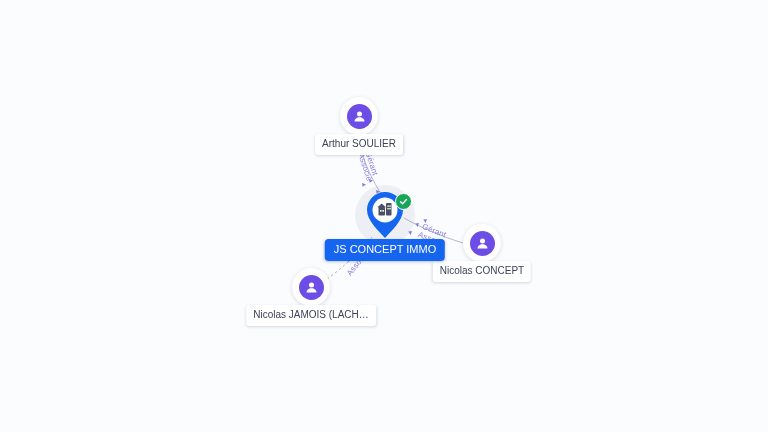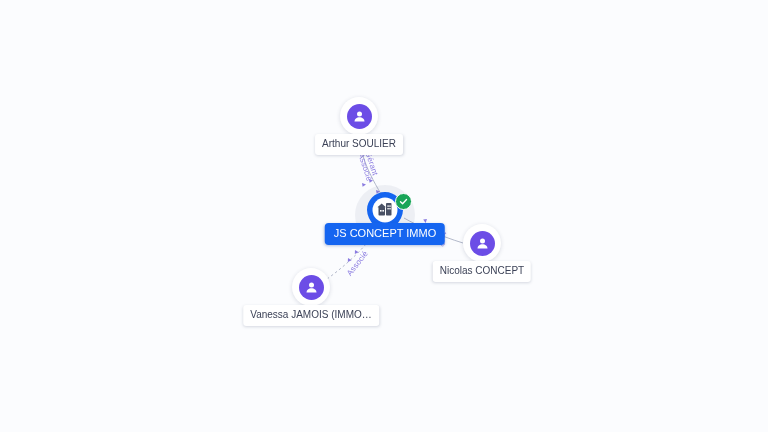--- a/index.html
+++ b/index.html
@@ -109,21 +109,21 @@
     border: 1.5px solid #ffffff;
     display: flex;
     align-items: center;
     justify-content: center;
   }
   .company-badge svg { display: block; }
 
   .company-label {
     position: absolute;
     transform: translateX(-50%);
-    top: 8px;
+    top: 24px;
     white-space: nowrap;
     background: #1565f0;
     color: #ffffff;
     font-size: 11px;
     line-height: 1;
     padding: 5px 9px 6px 9px;
     border-radius: 4px;
     box-shadow: 0 1px 3px rgba(20, 60, 150, 0.30);
   }
 
@@ -203,21 +203,21 @@
 
   <div class="person-node" style="left:311px; top:287px;">
     <div class="avatar">
       <div class="avatar-inner">
         <svg width="15" height="15" viewBox="0 0 24 24" fill="#ffffff">
           <circle cx="12" cy="8" r="4"></circle>
           <path d="M4 20c0-4.4 3.6-7 8-7s8 2.6 8 7z"></path>
         </svg>
       </div>
     </div>
-    <div class="node-label">Vanessa JAMOIS (IMMO…</div>
+    <div class="node-label">Nicolas JAMOIS (LACH…</div>
   </div>
 
   <div class="company-node" style="left:385px; top:215px;">
     <div class="company-halo"></div>
     <div class="pin">
       <svg width="44" height="52" viewBox="0 0 44 52">
         <path d="M22 3 C12 3 4 11 4 21 C4 32 16 42 22 49 C28 42 40 32 40 21 C40 11 32 3 22 3 Z" fill="#1565f0"></path>
         <circle cx="22" cy="21" r="12.5" fill="#ffffff"></circle>
         <g fill="#4a5164">
           <rect x="15.5" y="17.5" width="6.5" height="9" rx="0.8"></rect>

